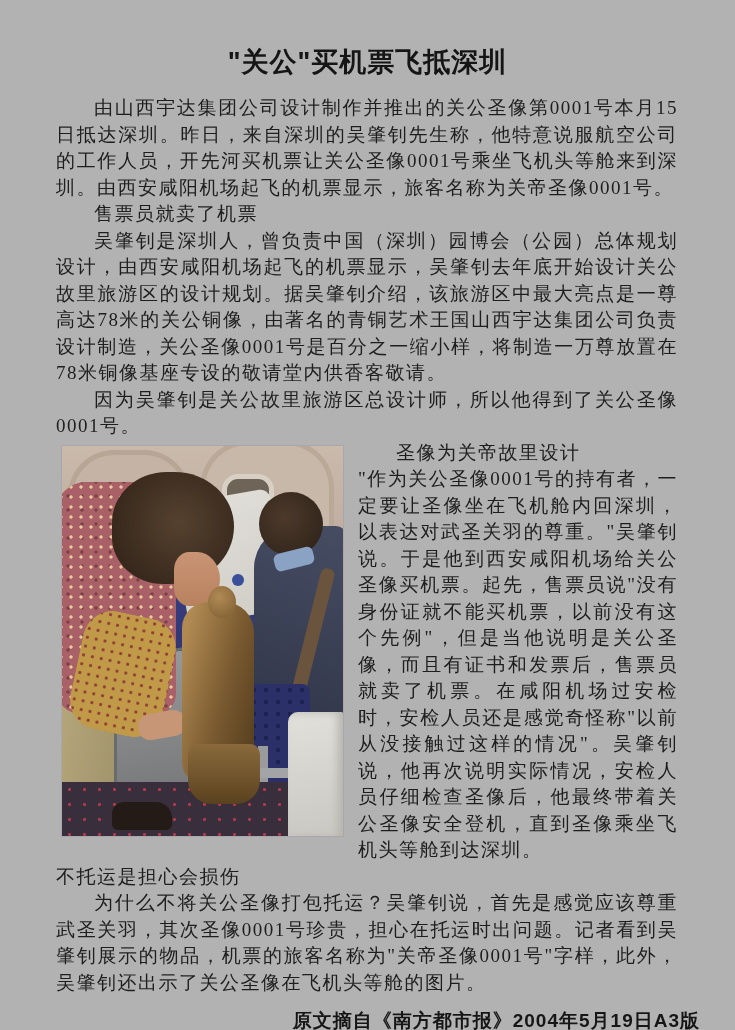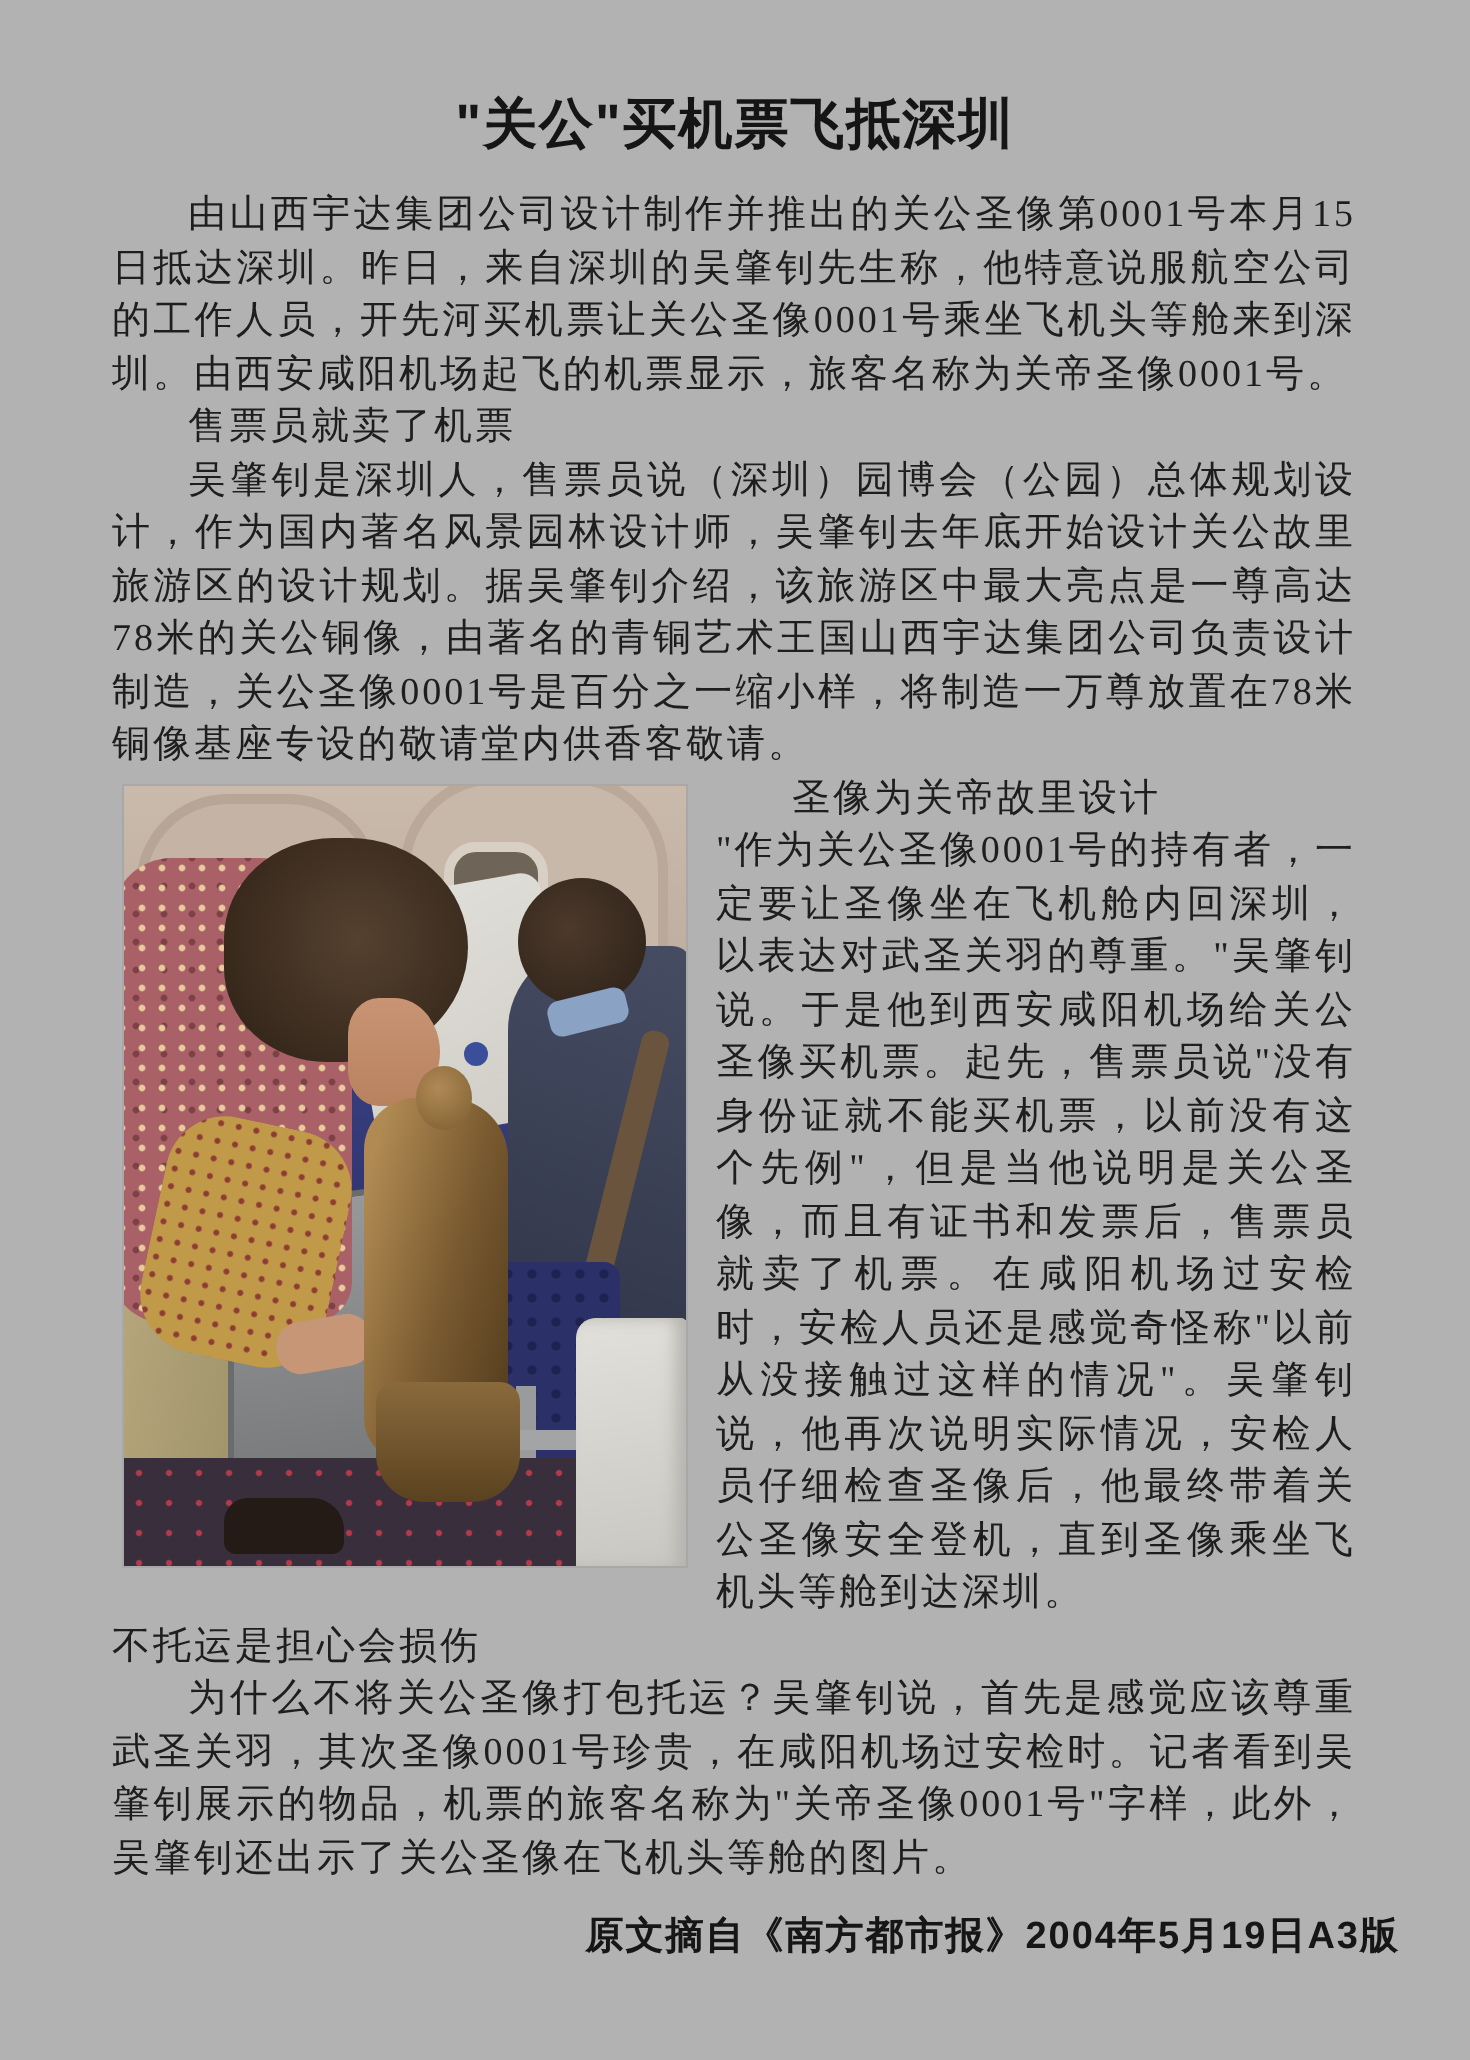--- a/index.html
+++ b/index.html
@@ -84,22 +84,23 @@
 <div class="page">
 
   <h1 class="headline">"关公"买机票飞抵深圳</h1>
 
   <div class="article">
 
     <p class="indent">由山西宇达集团公司设计制作并推出的关公圣像第0001号本月15日抵达深圳。昨日，来自深圳的吴肇钊先生称，他特意说服航空公司的工作人员，开先河买机票让关公圣像0001号乘坐飞机头等舱来到深圳。由西安咸阳机场起飞的机票显示，旅客名称为关帝圣像0001号。</p>
 
     <h2 class="indent">售票员就卖了机票</h2>
 
-    <p class="indent">吴肇钊是深圳人，售票员说（深圳）园博会（公园）总体规划设计，作为国内著名风景园林设计师，吴肇钊去年底开始设计关公故里旅游区的设计规划。据吴肇钊介绍，该旅游区中最大亮点是一尊高达78米的关公铜像，由著名的青铜艺术王国山西宇达集团公司负责设计制造，关公圣像0001号是百分之一缩小样，将制造一万尊放置在78米铜像基座专设的敬请堂内供香客敬请。</p>
+    <p class="indent">吴肇钊是深圳人，曾负责中国（深圳）园博会（公园）总体规划设计，由西安咸阳机场起飞的机票显示，吴肇钊去年底开始设计关公故里旅游区的设计规划。据吴肇钊介绍，该旅游区中最大亮点是一尊高达78米的关公铜像，由著名的青铜艺术王国山西宇达集团公司负责设计制造，关公圣像0001号是百分之一缩小样，将制造一万尊放置在78米铜像基座专设的敬请堂内供香客敬请。</p>
 
+    <p class="indent">因为吴肇钊是关公故里旅游区总设计师，所以他得到了关公圣像0001号。</p>
 
     <div class="photo">
       <div class="ph-wall"></div>
       <div class="ph-shell1"></div>
       <div class="ph-shell2"></div>
       <div class="ph-window"></div>
       <div class="ph-seatback-blue"></div>
       <div class="ph-headrest"></div>
       <div class="ph-logo-dot"></div>
       <div class="ph-man-jacket"></div>
@@ -123,19 +124,19 @@
       <div class="ph-statue-skirt"></div>
       <div class="ph-bag"></div>
     </div>
 
     <h3 class="indent">圣像为关帝故里设计</h3>
 
     <p>"作为关公圣像0001号的持有者，一定要让圣像坐在飞机舱内回深圳，以表达对武圣关羽的尊重。"吴肇钊说。于是他到西安咸阳机场给关公圣像买机票。起先，售票员说"没有身份证就不能买机票，以前没有这个先例"，但是当他说明是关公圣像，而且有证书和发票后，售票员就卖了机票。在咸阳机场过安检时，安检人员还是感觉奇怪称"以前从没接触过这样的情况"。吴肇钊说，他再次说明实际情况，安检人员仔细检查圣像后，他最终带着关公圣像安全登机，直到圣像乘坐飞机头等舱到达深圳。</p>
 
     <h3 class="no-indent">不托运是担心会损伤</h3>
 
-    <p class="indent clear">为什么不将关公圣像打包托运？吴肇钊说，首先是感觉应该尊重武圣关羽，其次圣像0001号珍贵，在咸阳机场过安检时。记者看到吴肇钊展示的物品，机票的旅客名称为"关帝圣像0001号"字样，此外，吴肇钊还出示了关公圣像在飞机头等舱的图片。</p>
+    <p class="indent clear">为什么不将关公圣像打包托运？吴肇钊说，首先是感觉应该尊重武圣关羽，其次圣像0001号珍贵，担心在托运时出问题。记者看到吴肇钊展示的物品，机票的旅客名称为"关帝圣像0001号"字样，此外，吴肇钊还出示了关公圣像在飞机头等舱的图片。</p>
 
   </div>
 
   <div class="source-line">原文摘自《南方都市报》2004年5月19日A3版</div>
 
 </div>
 
 </body></html>

